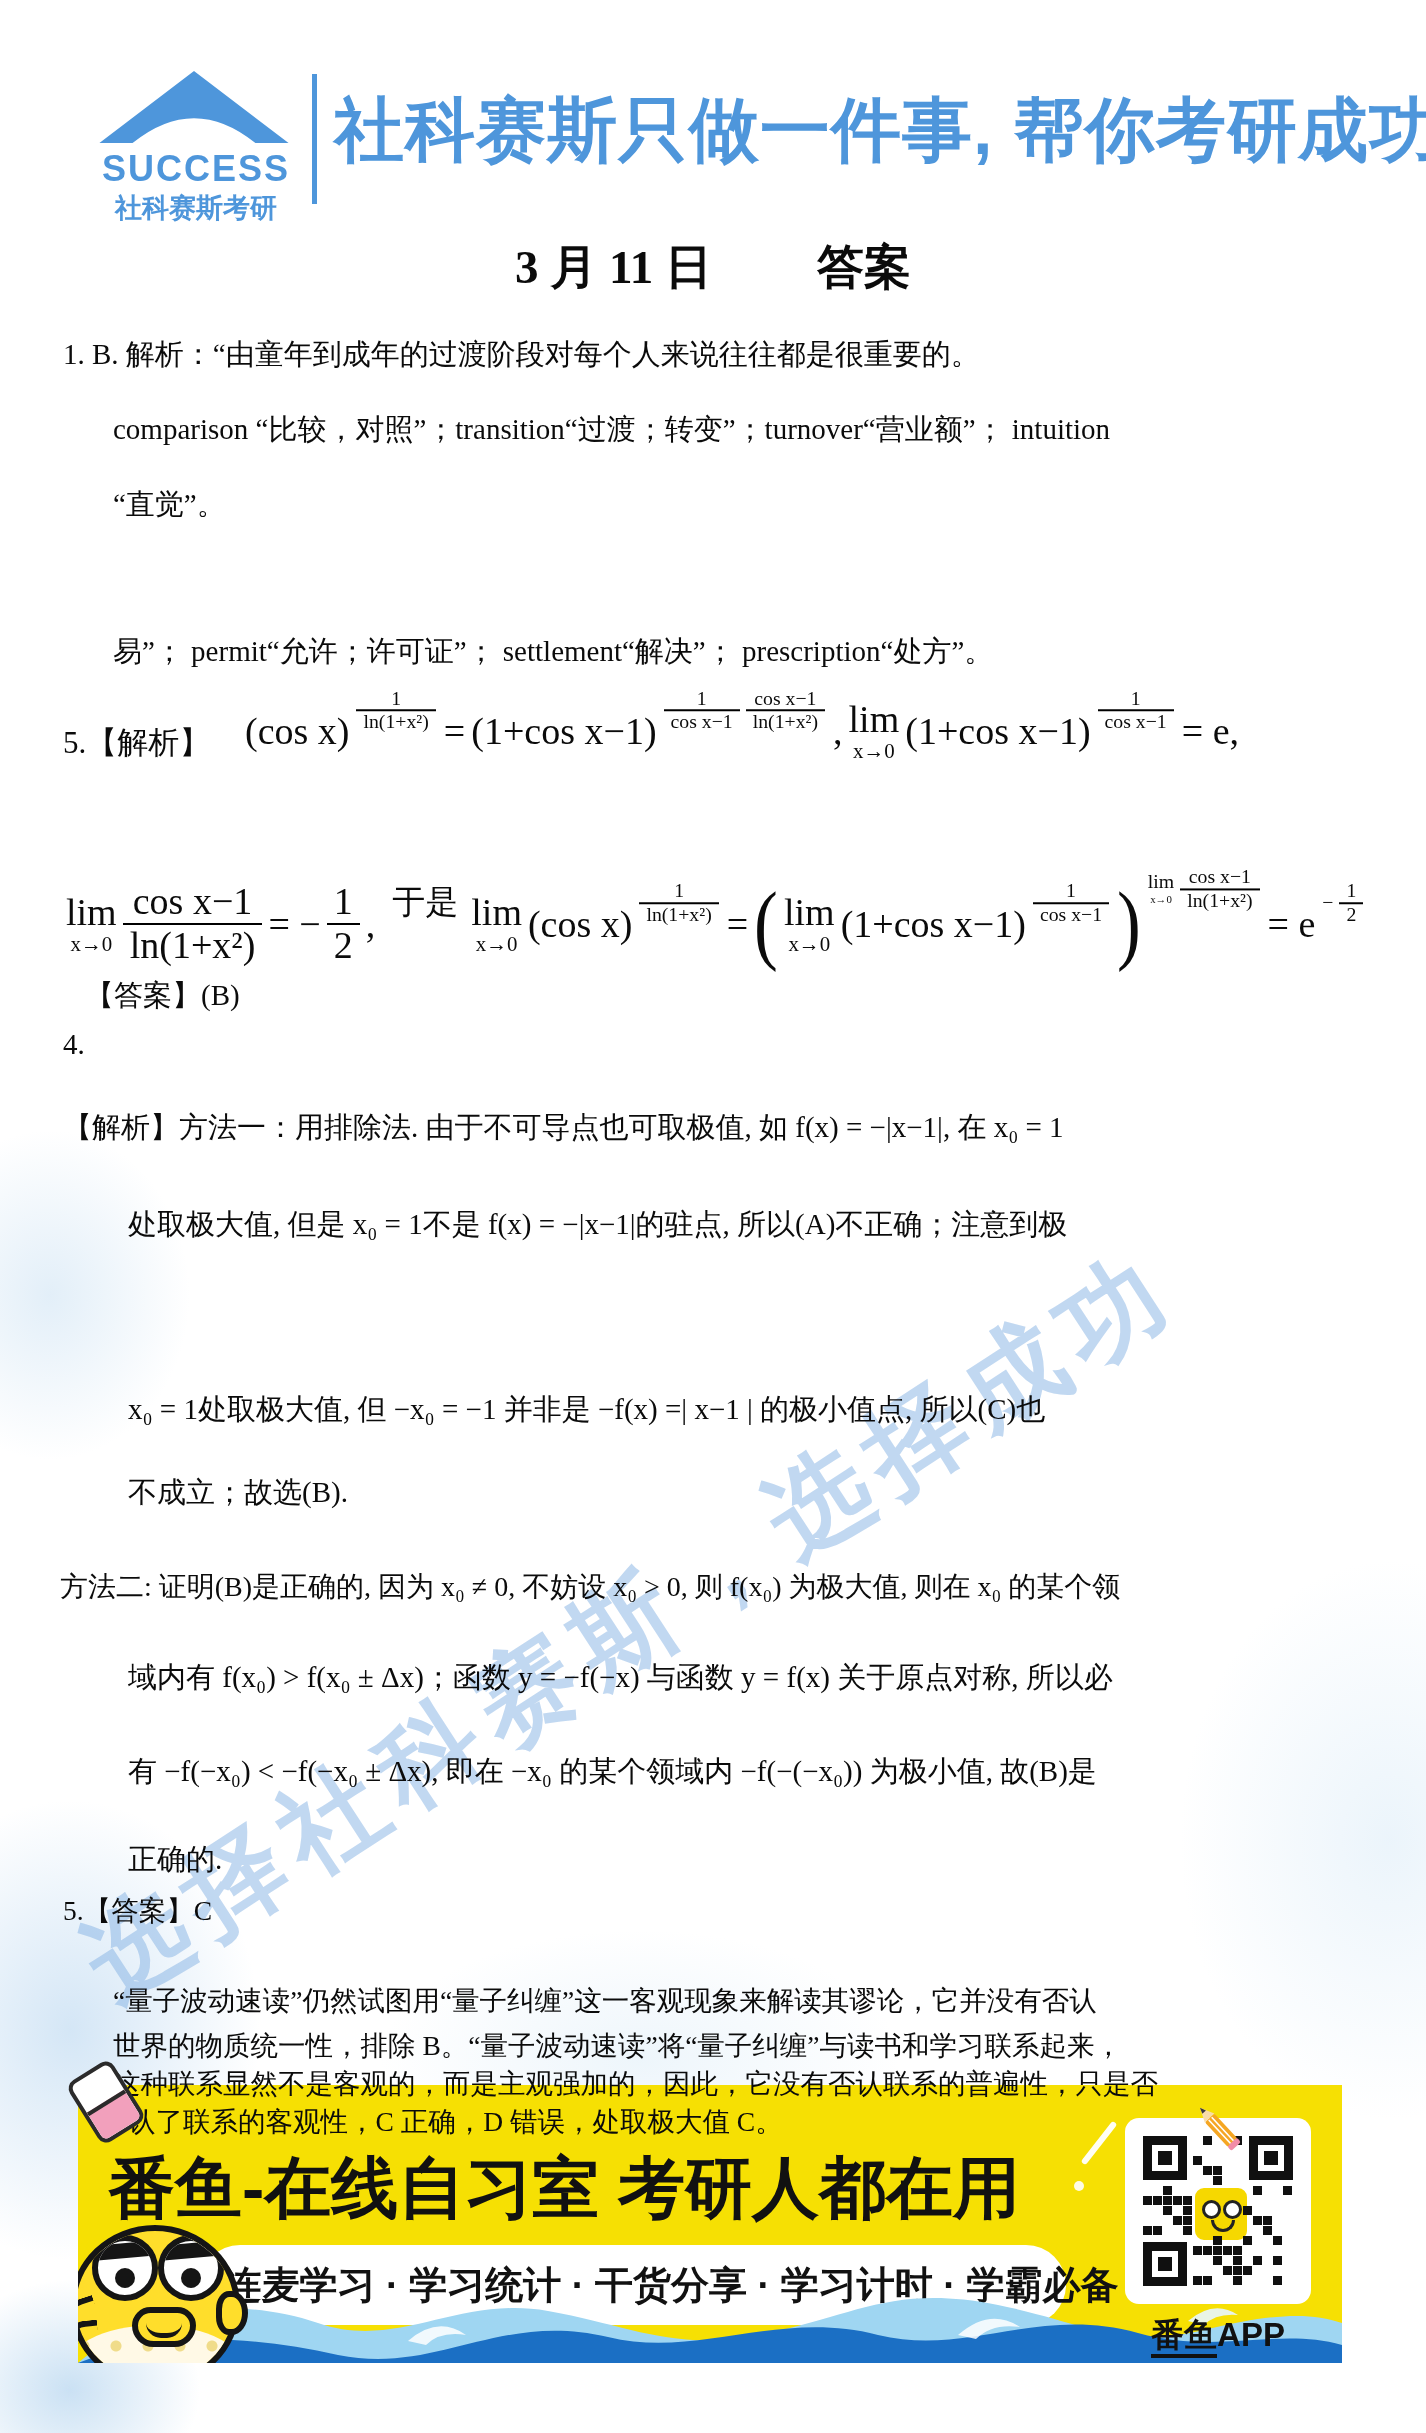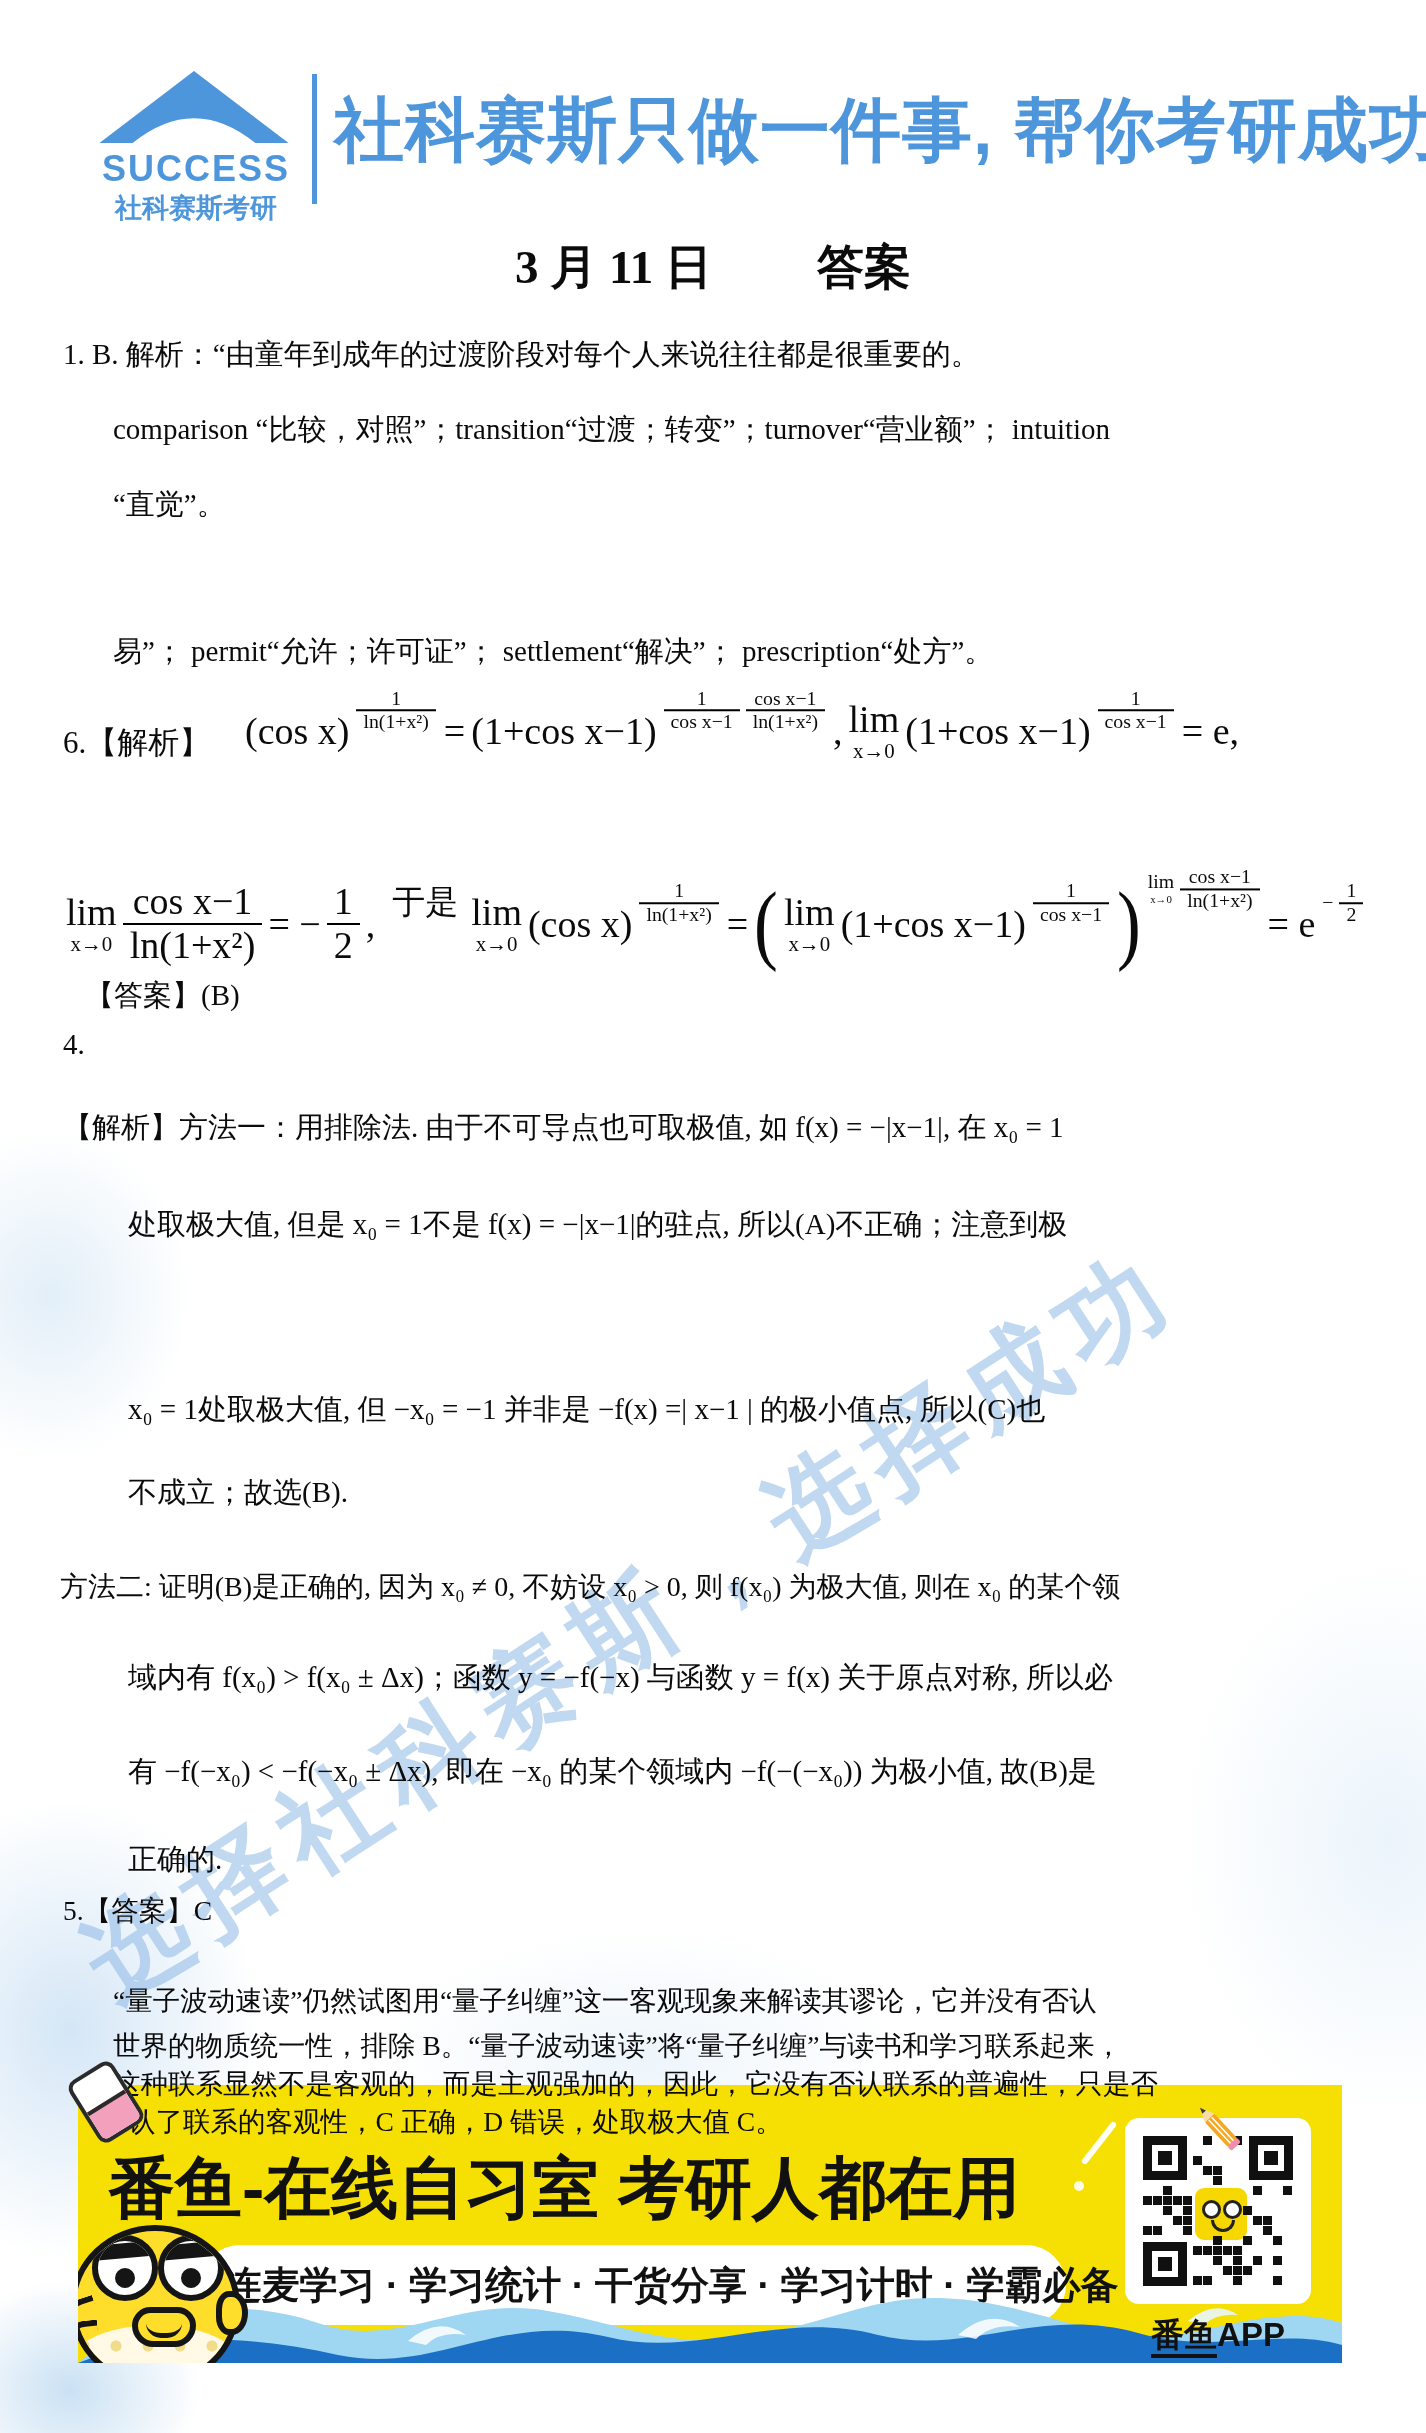--- a/index.html
+++ b/index.html
@@ -113,21 +113,21 @@
   <div class="doc-title">
     <span>3 月 11 日</span><span class="gap"></span><span>答案</span>
   </div>
 
   <div class="bl" style="left:63px;top:335px">1.    B. 解析：“由童年到成年的过渡阶段对每个人来说往往都是很重要的。</div>
   <div class="bl" style="left:113px;top:410px">comparison “比较，对照”；transition“过渡；转变”；turnover“营业额”；  intuition</div>
   <div class="bl" style="left:113px;top:485px">“直觉”。</div>
 
   <div class="bl" style="left:113px;top:632px">易”；  permit“允许；许可证”；  settlement“解决”；  prescription“处方”。</div>
 
-  <div class="bl" style="left:63px;top:722px;font-size:31px">6.【解析】</div>
+  <div class="bl" style="left:63px;top:722px;font-size:31px">5.【解析】</div>
   <div class="formula" style="left:242px;top:700px">
       <span class="mt">(cos x)</span>
       <span class="msup">
         <span class="mfrac">
           <span class="mnum"><span class="mt">1</span></span>
           <span class="mden"><span class="mt">ln(1+x²)</span></span>
         </span>
       </span>
       <span class="mt">=</span>
       <span class="mt">(1+cos x−1)</span>

